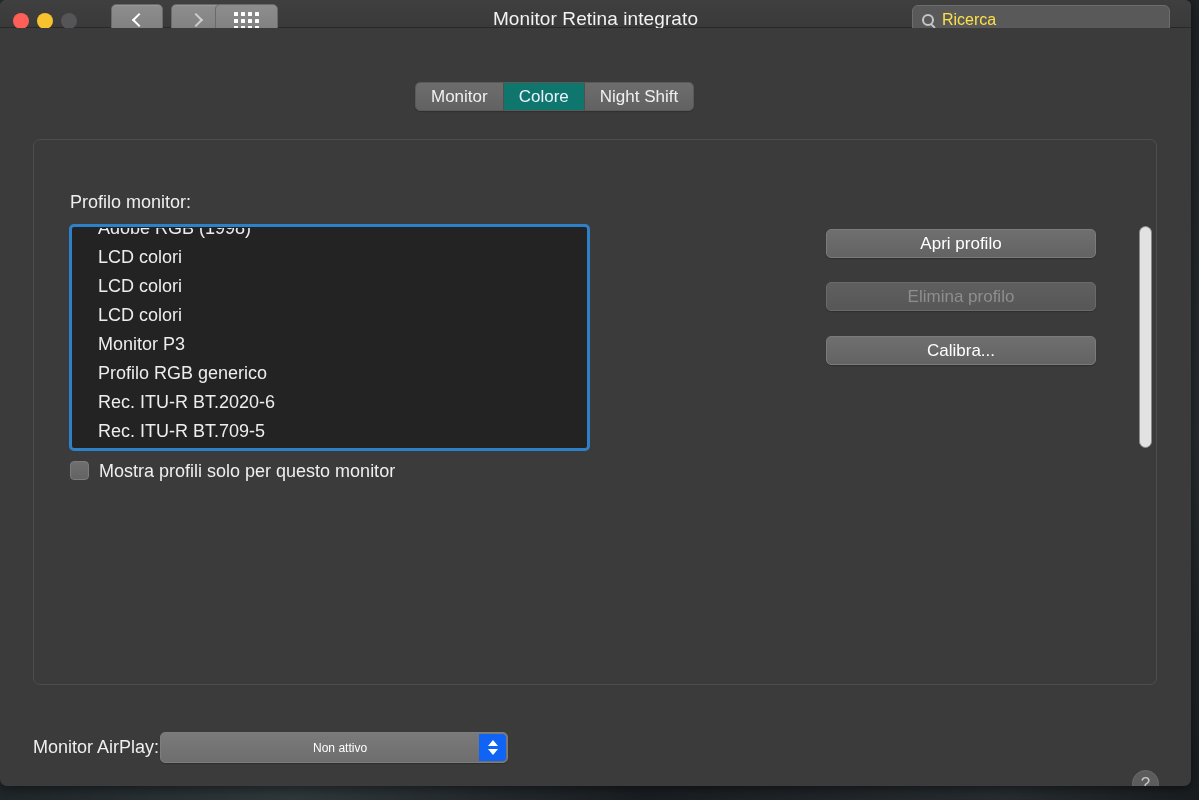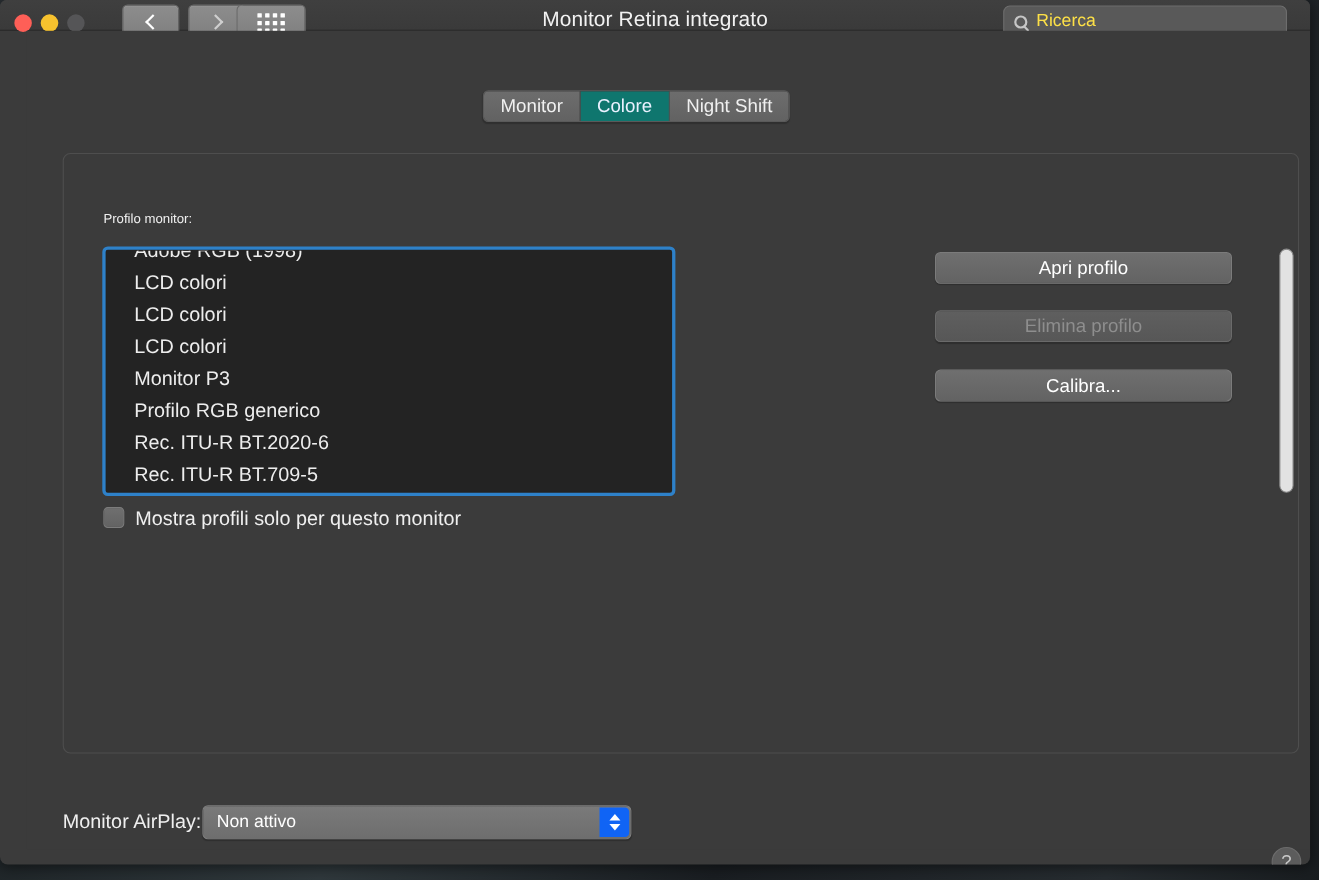--- a/index.html
+++ b/index.html
@@ -72,21 +72,21 @@
     width:12px; height:12px; border:2px solid #c6c6c6; border-radius:50%;
     position:relative; flex:none;
   }
   .mag::after {
     content:""; position:absolute; right:-4px; bottom:-3px;
     width:6px; height:2px; background:#c6c6c6; transform:rotate(45deg); border-radius:1px;
   }
   #search-placeholder { color:#fde047; font-size:16px; }
 
   
-  #content { position:relative; height:744px; background:#3b3b3b;margin-left:24px; }
+  #content { position:relative; height:744px; background:#3b3b3b; }
 
   #tabbar {
     position:absolute; left:415px; top:54px;
     display:flex; height:29px; border-radius:5px; overflow:hidden;
     border:1px solid #5a5a5a;
     box-shadow:0 1px 1px rgba(0,0,0,.2);
   }
   .tab {
     display:flex; align-items:center; justify-content:center;
     padding:0 15px; font-size:17px; color:#f0f0f0;
@@ -96,21 +96,21 @@
   .tab:last-child { border-right:none; }
   .tab.selected { background:#0f766e; color:#eaf1ff; }
 
   #profile-groupbox {
     position:absolute; left:33px; top:111px; width:1124px; height:546px;
     border:1px solid #4e4e4e; border-radius:7px;
     background:#3b3b3b;
   }
   #profile-label {
     position:absolute; left:36px; top:52px;
-    font-size:12px; color:#efefef;
+    font-size:18px; color:#efefef;
   }
   
   #profile-list-focusring {
     position:absolute; left:35px; top:84px; width:521px; height:227px;
     border:3px solid #2e81c9; border-radius:5px;
     background:#232323;
     padding:1px;
   }
   #profile-list {
     position:relative; width:100%; height:100%;
@@ -153,27 +153,28 @@
   #open-profile-button   { top:89px; }
   #delete-profile-button { top:142px; }
   #calibrate-button      { top:196px; }
 
   #airplay-row {
     position:absolute; left:33px; top:704px;
     display:flex; align-items:center; gap:1px;
   }
   #airplay-label { font-size:18px; color:#efefef; }
   #airplay-popup {
-    position:relative; width:390px; height:31px;
+    position:relative; width:348px; height:31px;
     border-radius:5px; border:1px solid #7d7d7d;
     background:linear-gradient(#7a7a7a,#6e6e6e);
     display:flex; align-items:center;
     padding-left:12px;
-    color:#fff; font-size:16px;
+    color:#fff; font-size:12px;
     box-shadow:0 1px 1px rgba(0,0,0,.22);
+    justify-content:center;
   }
   #airplay-chevrons {
     position:absolute; right:1px; top:1px; bottom:1px; width:27px;
     background:#1064f5; border-radius:0 4px 4px 0;
     display:flex; flex-direction:column; align-items:center; justify-content:center; gap:3px;
   }
   .tri { width:0; height:0; border-left:5px solid transparent; border-right:5px solid transparent; }
   .tri.up   { border-bottom:6px solid #fff; }
   .tri.down { border-top:6px solid #fff; }
 

